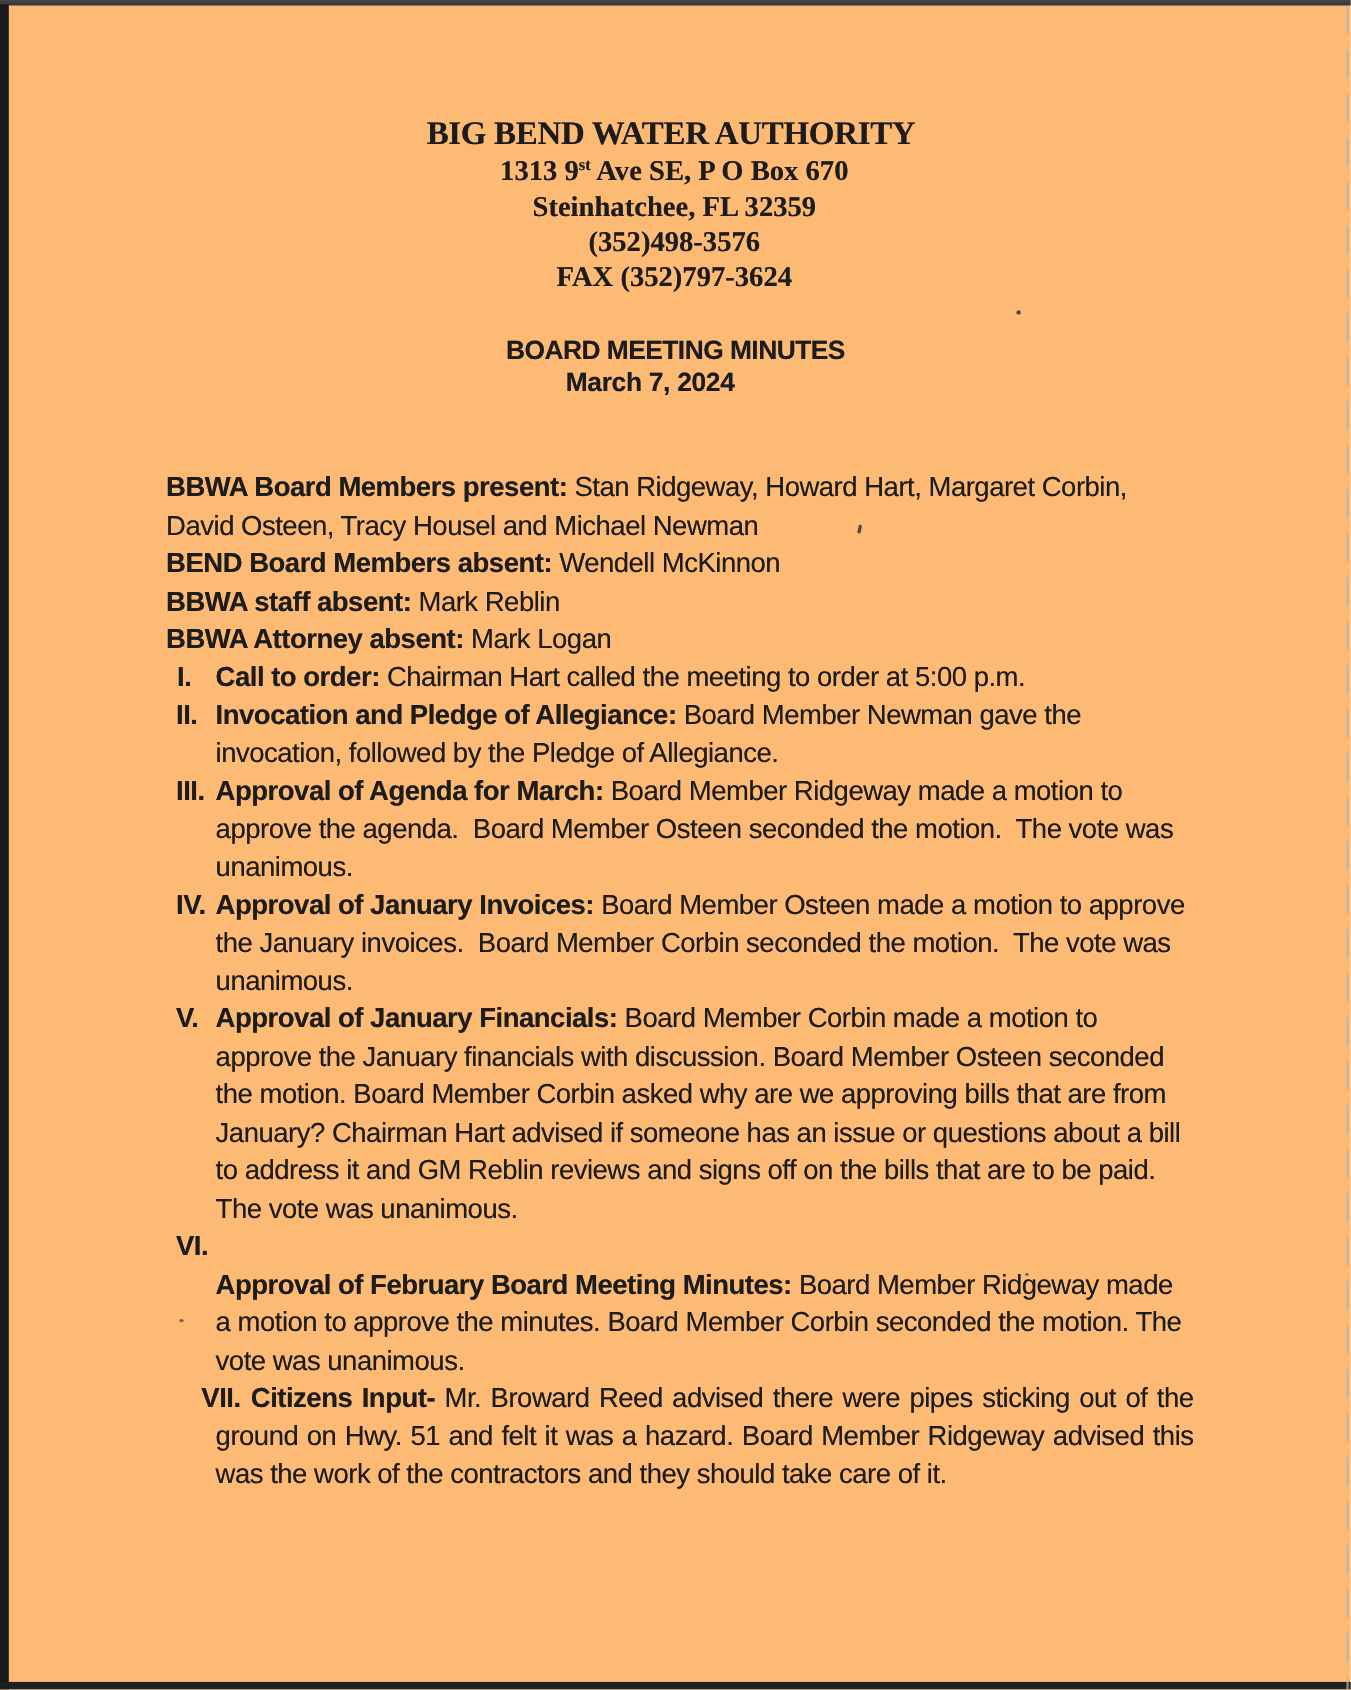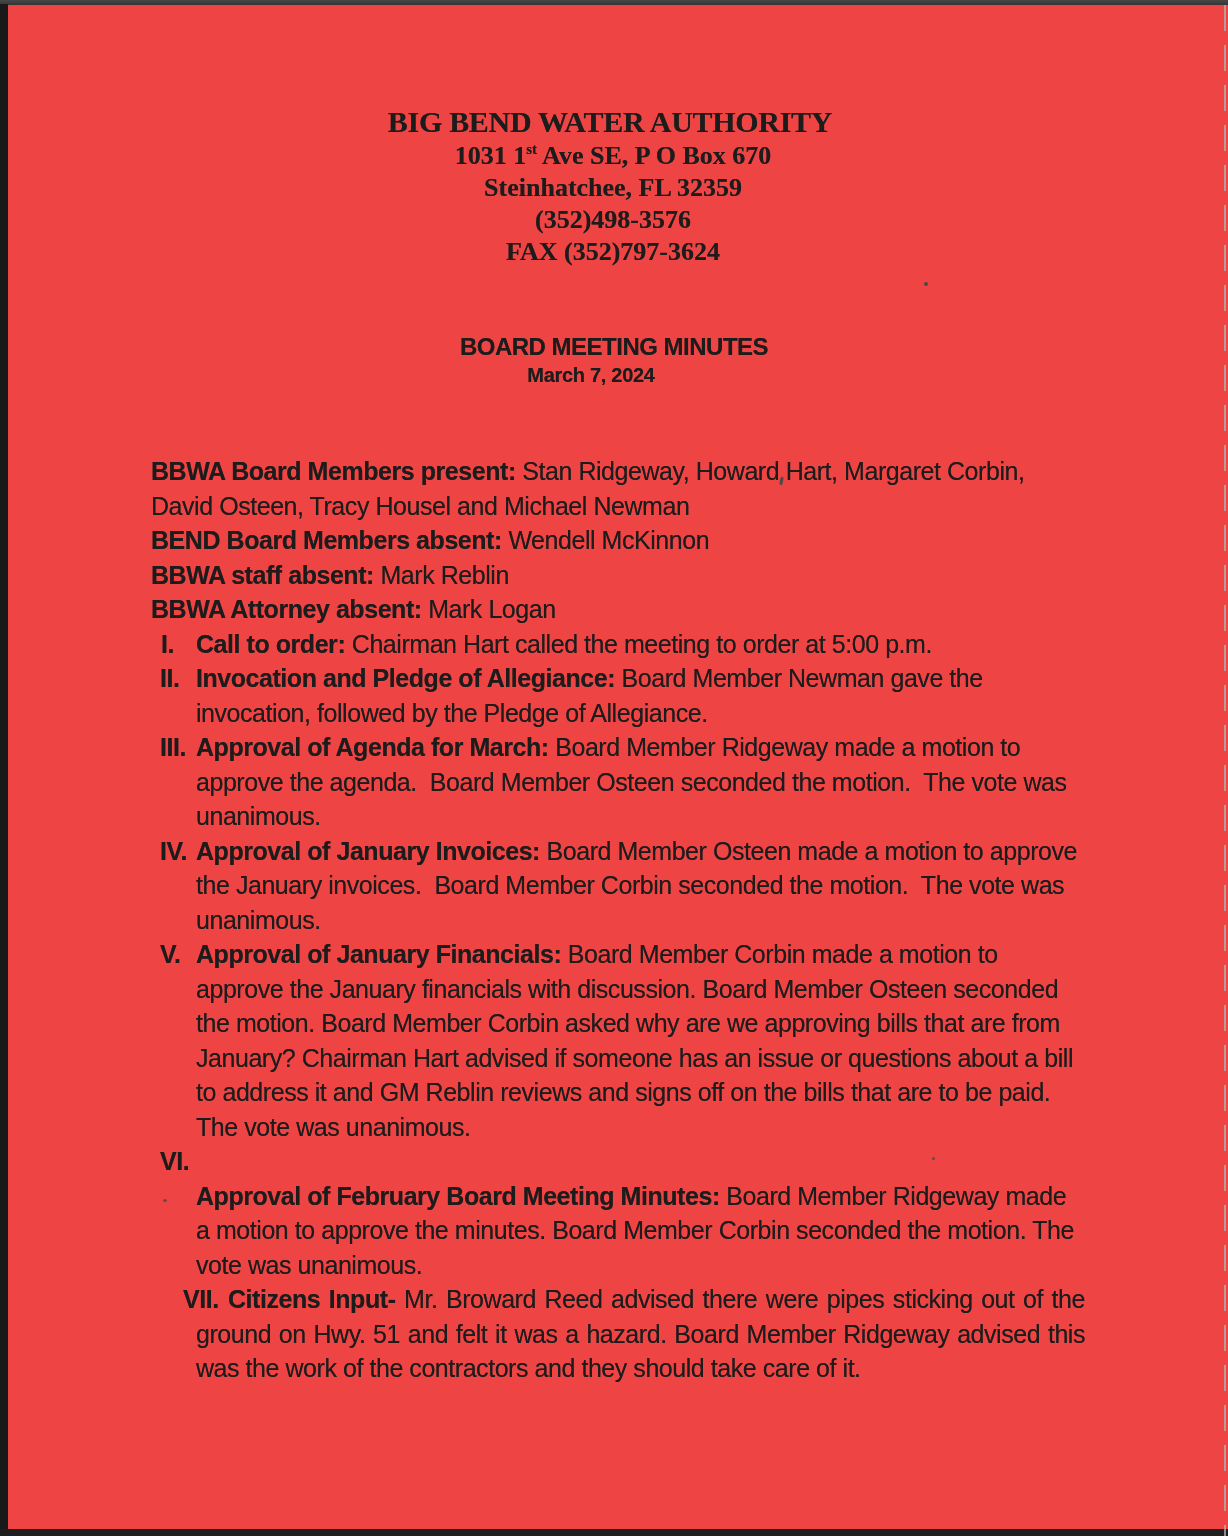--- a/index.html
+++ b/index.html
@@ -6,21 +6,21 @@
   body {
     width:1228px; height:1536px;
     background:#ffffff;
     font-family:"Liberation Sans", sans-serif;
     color:#1c1c1c;
     position:relative;
     overflow:hidden;
   }
   .page {
     position:absolute; inset:0;
-    background:#ef4444;
+    background:#fdba74;
   }
   
   .bar-top    { position:absolute; top:0; left:0; width:1228px; height:5px; background:linear-gradient(180deg,#474747,#353535); }
   .bar-left   { position:absolute; top:4px; left:0; width:8px; height:1532px; background:#191919; }
   .bar-bottom { position:absolute; bottom:0; left:0; width:1228px; height:7px; background:#1f1f1f; }
   .edge-right {
     position:absolute; top:5px; right:2px; width:2px; height:1531px;
     background:repeating-linear-gradient(180deg,#b2b2b2 0 26px, rgba(178,178,178,0) 26px 40px);
     opacity:.75;
   }
@@ -42,23 +42,23 @@
     font-family:"Liberation Serif", serif;
     font-weight:bold;
     transform:translateX(-5px);
   }
   .org   { font-size:30px; line-height:36px; letter-spacing:-0.3px; transform:translateX(-3px); }
   .addr  { font-size:26px; line-height:32px; }
   .addr sup { font-size:0.58em; vertical-align:super; line-height:0; }
   .email { font-size:26px; line-height:32px; text-decoration:underline; text-decoration-thickness:2px; text-underline-offset:4px; }
 
   
-  .minutes-title { margin-top:64px; text-align:center; font-weight:bold; }
+  .minutes-title { margin-top:36px; text-align:center; font-weight:bold; }
   .mt-line1 { font-size:24px; line-height:29px; letter-spacing:-0.5px; transform:translateX(-4px); }
-  .mt-line2 { font-size:20px; line-height:29px; letter-spacing:-0.3px; transform:translateX(-27px); }
+  .mt-line2 { font-size:24px; line-height:29px; letter-spacing:-0.3px; transform:translateX(-27px); }
 
   
   .bodytext {
     margin-top:64px;
     font-size:25px; line-height:34.5px; letter-spacing:-0.45px;
     width:934px;
   }
   .bodytext span { white-space:pre-wrap; }
   .b { font-weight:bold; }
   .att-line { width:100%; }
@@ -80,21 +80,21 @@
   <div class="edge-right"></div>
   <div class="speck s1"></div>
   <div class="speck s2"></div>
   <div class="speck s3"></div>
   <div class="speck s4"></div>
 
   <div class="content">
 
     <header class="letterhead">
       <div class="org">BIG BEND WATER AUTHORITY</div>
-      <div class="addr"><span>1031 1</span><sup>st</sup><span> Ave SE, P O Box 670</span></div>
+      <div class="addr"><span>1313 9</span><sup>st</sup><span> Ave SE, P O Box 670</span></div>
       <div class="addr">Steinhatchee, FL 32359</div>
       <div class="addr">(352)498-3576</div>
       <div class="addr">FAX (352)797-3624</div>
     </header>
 
     <div class="minutes-title">
       <div class="mt-line1">BOARD MEETING MINUTES</div>
       <div class="mt-line2">March 7, 2024</div>
     </div>
 

